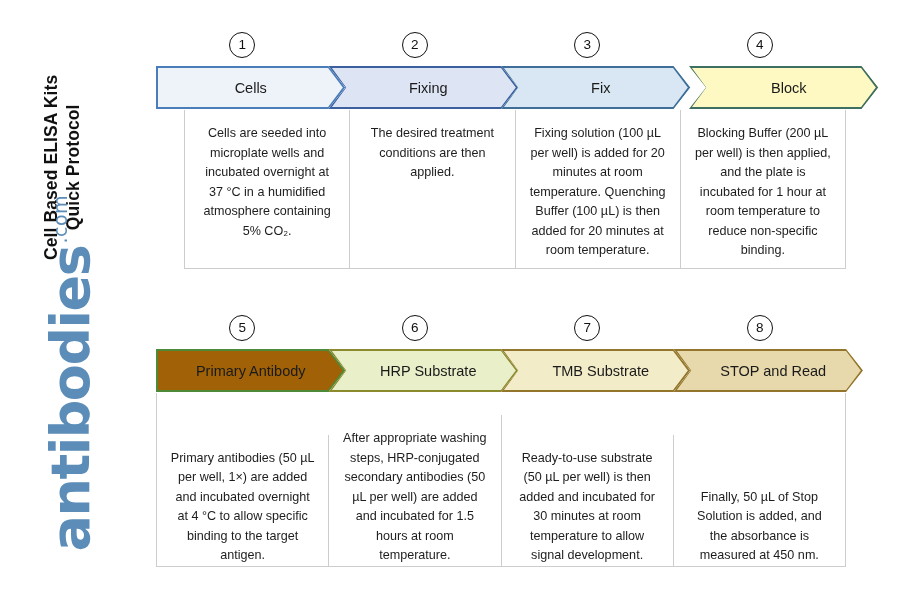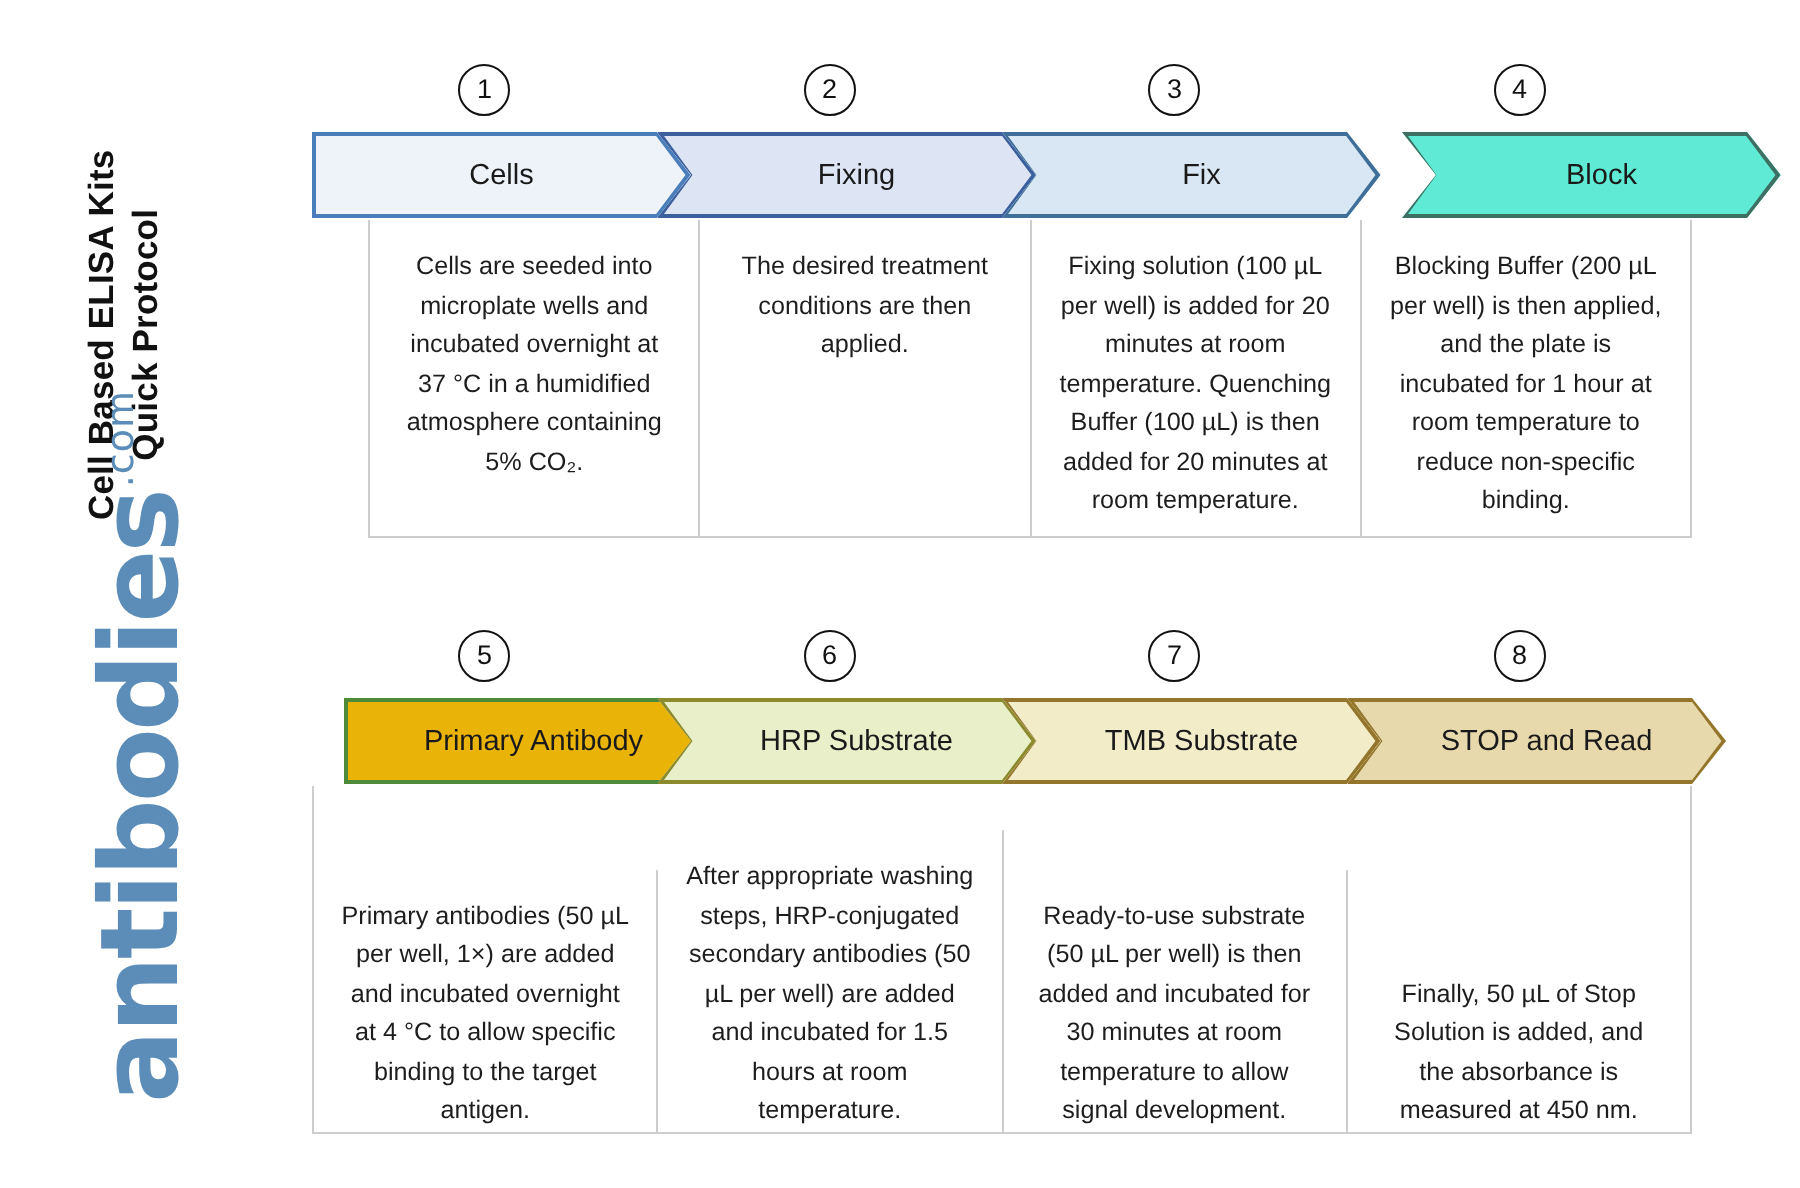--- a/index.html
+++ b/index.html
@@ -183,21 +183,21 @@
           <polygon points="1,1 172.5,1 188,22 172.5,43 1,43 16,22" fill="none" stroke="#3c5f9e" stroke-width="2"></polygon>
         </svg>
         <span style="padding-left: 10px;">Fixing</span>
       </div>
       <div class="chevron chev-shape-mid" style="left: 345px; width: 189.5px; background: rgb(216, 231, 243);">
         <svg class="chev-border" viewBox="0 0 189.5 44" preserveAspectRatio="none">
           <polygon points="1,1 172.5,1 188,22 172.5,43 1,43 16,22" fill="none" stroke="#3f6f98" stroke-width="2"></polygon>
         </svg>
         <span style="padding-left: 10px;">Fix</span>
       </div>
-      <div class="chevron chev-shape-mid" style="left: 545px; width: 189.5px; background: #5eead4;">
+      <div class="chevron chev-shape-mid" style="left: 533px; width: 189.5px; background: #fef9c3;">
         <svg class="chev-border" viewBox="0 0 189.5 44" preserveAspectRatio="none">
           <polygon points="1,1 172.5,1 188,22 172.5,43 1,43 16,22" fill="none" stroke="#3e6f63" stroke-width="2"></polygon>
         </svg>
         <span style="padding-left: 10px;">Block</span>
       </div>
     </div>
   <div class="body-strip" id="body-strip-1">
       <div class="body-cell">Cells are seeded into microplate wells and incubated overnight at 37 °C in a humidified atmosphere containing 5% CO₂.</div>
       <div class="body-cell">The desired treatment conditions are then applied.</div>
       <div class="body-cell">Fixing solution (100 µL per well) is added for 20 minutes at room temperature. Quenching Buffer (100 µL) is then added for 20 minutes at room temperature.</div>
@@ -206,21 +206,21 @@
 </div>
 
 <div class="flow-row" id="flow-row-2">
   <div class="numbers-strip">
       <div class="step-number" style="left: 73.25px;">5</div>
       <div class="step-number" style="left: 245.75px;">6</div>
       <div class="step-number" style="left: 418.25px;">7</div>
       <div class="step-number" style="left: 590.75px;">8</div>
     </div>
   <div class="chevron-strip">
-      <div class="chevron chev-shape-first" style="left: 16px; width: 189.5px; background: #eab308;">
+      <div class="chevron chev-shape-first" style="left: 0px; width: 189.5px; background: #a16207;">
         <svg class="chev-border" viewBox="0 0 189.5 44" preserveAspectRatio="none">
           <polygon points="1,1 172.5,1 188,22 172.5,43 1,43" fill="none" stroke="#4e8b38" stroke-width="2"></polygon>
         </svg>
         <span style="padding-left: 0px;">Primary Antibody</span>
       </div>
       <div class="chevron chev-shape-mid" style="left: 172.5px; width: 189.5px; background: rgb(233, 240, 201);">
         <svg class="chev-border" viewBox="0 0 189.5 44" preserveAspectRatio="none">
           <polygon points="1,1 172.5,1 188,22 172.5,43 1,43 16,22" fill="none" stroke="#8b8b2e" stroke-width="2"></polygon>
         </svg>
         <span style="padding-left: 10px;">HRP Substrate</span>

